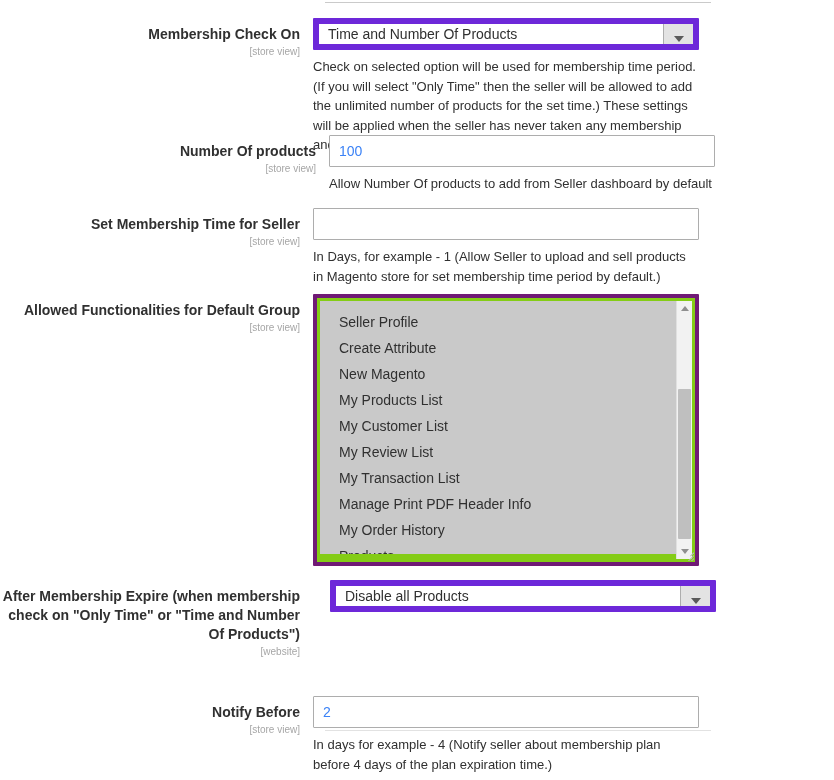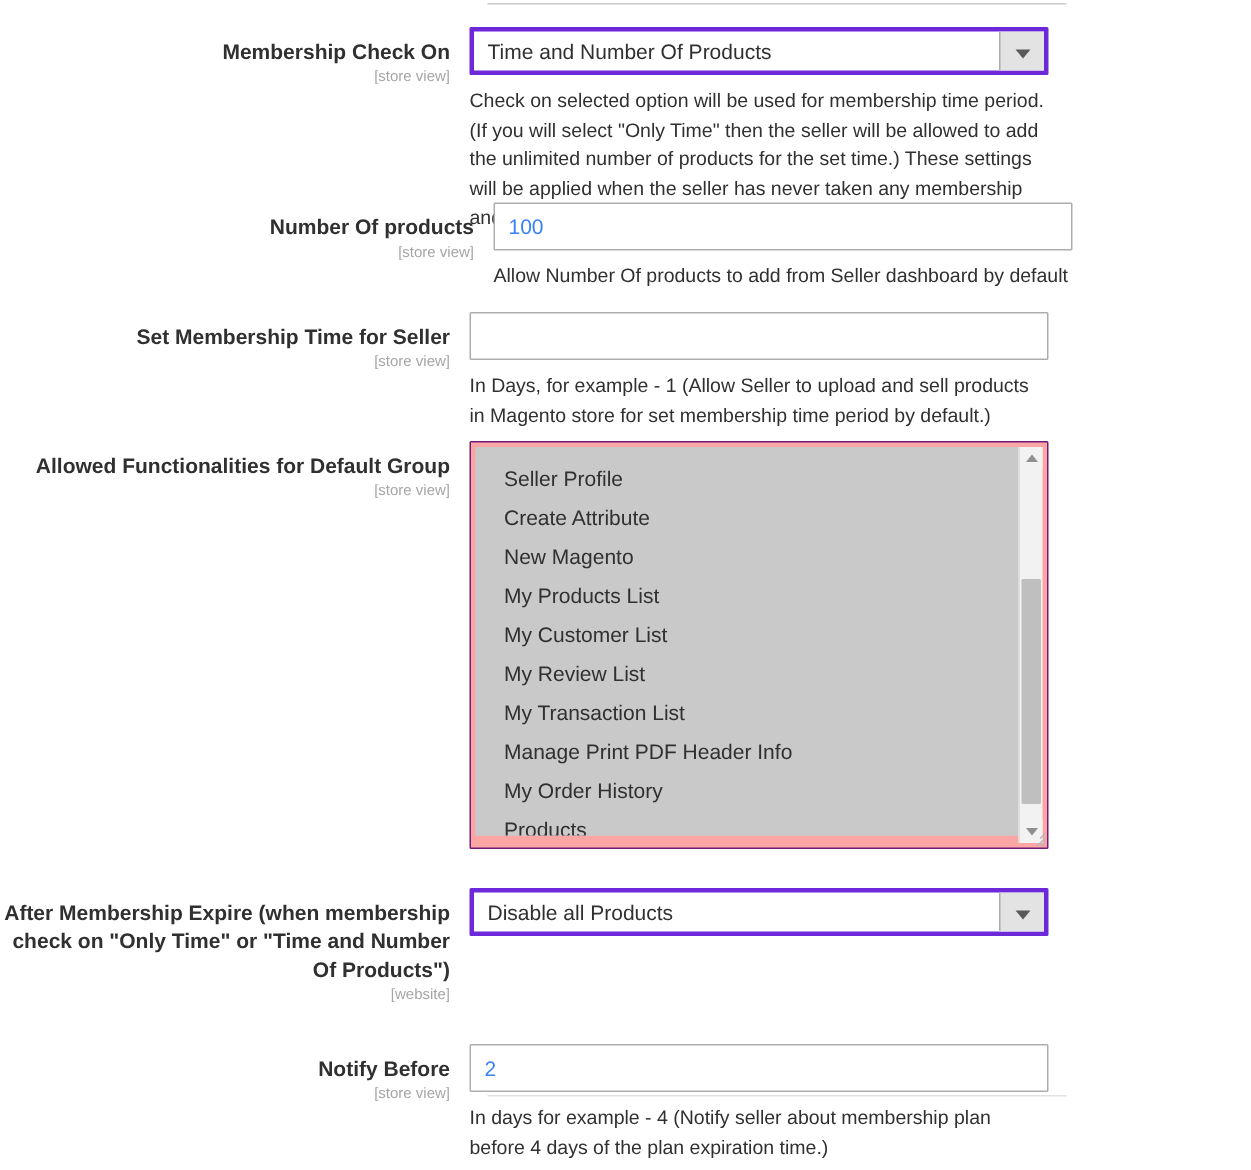--- a/index.html
+++ b/index.html
@@ -86,21 +86,21 @@
     outline: none;
     border-radius: 1px;
   }
 
   
   .select-wrap {
     position: relative;
     width: 386px;
     height: 32px;
     box-sizing: border-box;
-    border: 3px solid #6d28d9;
+    border: 6px solid #6d28d9;
     background: #ffffff;
     border-radius: 1px;
     overflow: hidden;
   }
   .select-value {
     position: absolute;
     left: 0; top: 0;
     right: 30px; bottom: 0;
     display: flex;
     align-items: center;
@@ -129,22 +129,22 @@
     border-right: 5px solid transparent;
     border-top: 6px solid #5a5a5a;
   }
 
   
   .multiselect {
     position: relative;
     width: 386px;
     height: 272px;
     box-sizing: border-box;
-    border: 1px solid #701a75;
-    background: #fca5a5;
+    border: 4px solid #701a75;
+    background: #84cc16;
     padding: 2px;
     border-radius: 1px;
   }
   .ms-inner {
     position: absolute;
     left: 3px;
     top: 3px;
     right: 19px;
     bottom: 8px;
     background: #c9c9c9;
@@ -325,21 +325,21 @@
         </div>
         <div class="ms-grip">
             <i></i>
             <i></i>
             <i></i>
           </div>
       </div>
     </div>
   </div>
 
-  <div class="field" style="position:absolute; left:0; top:592px;">
+  <div class="field" style="position:absolute; left:0; top:580px;gap:17px;">
     <div class="field-label">
       <span>After Membership Expire (when membership check on "Only Time" or "Time and Number Of Products")</span>
       <span class="scope">[website]</span>
     </div>
     <div class="field-control">
       <div class="select-wrap">
         <div class="select-value">Disable all Products</div>
         <div class="select-arrow">
             <span class="tri"></span>
           </div>

